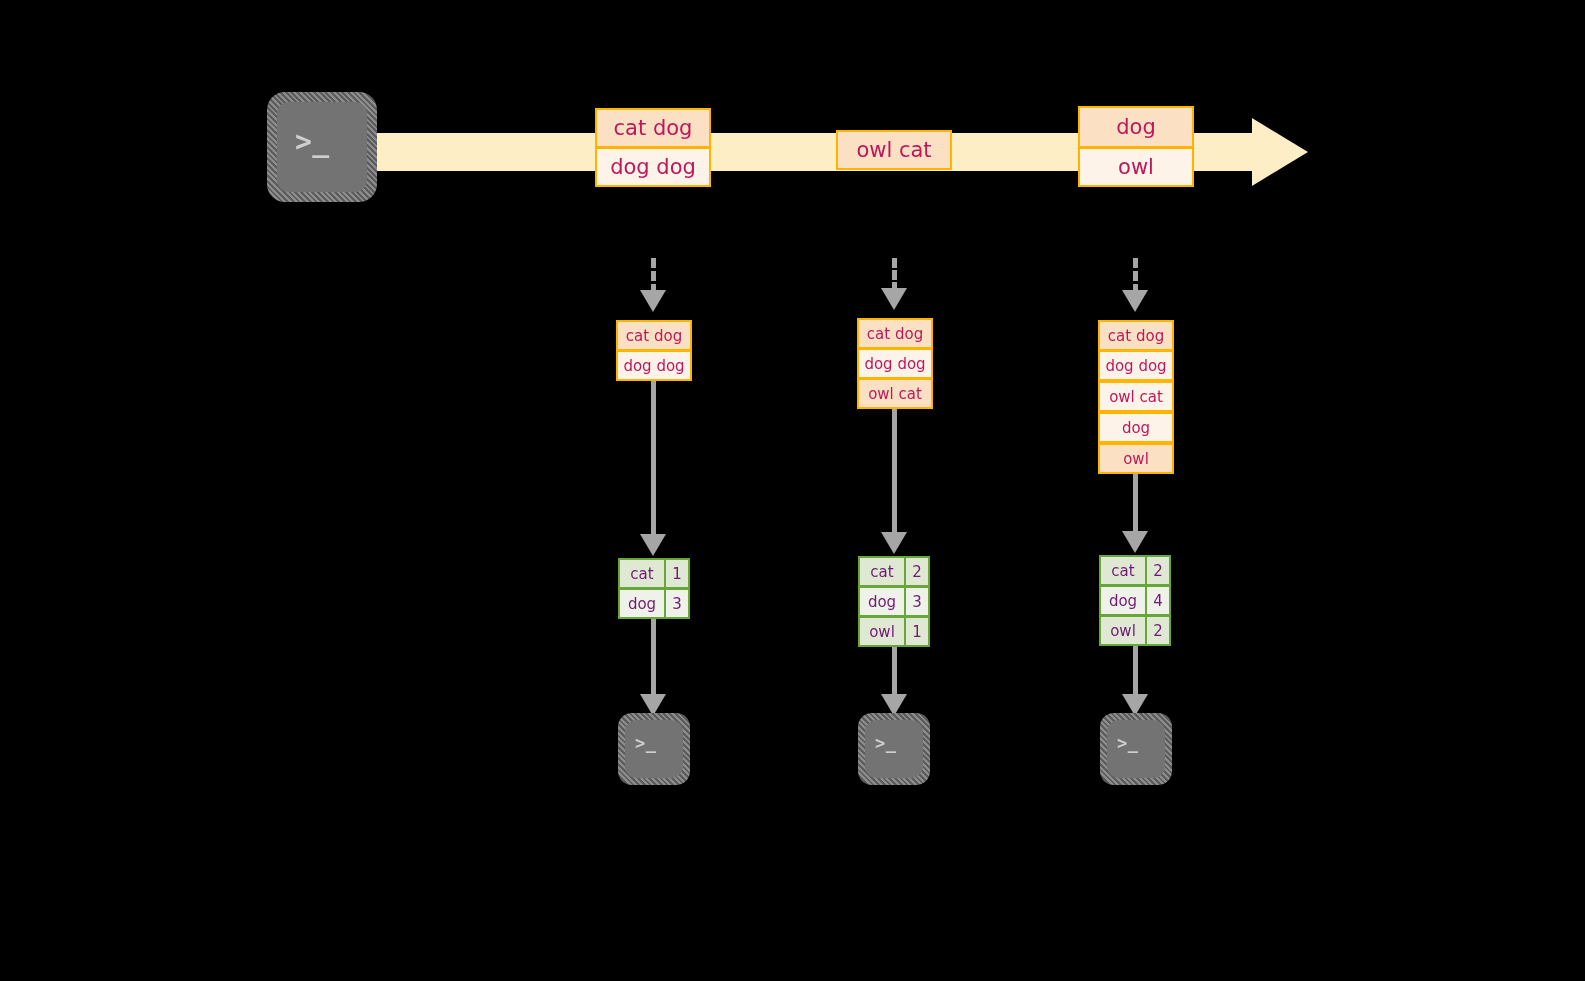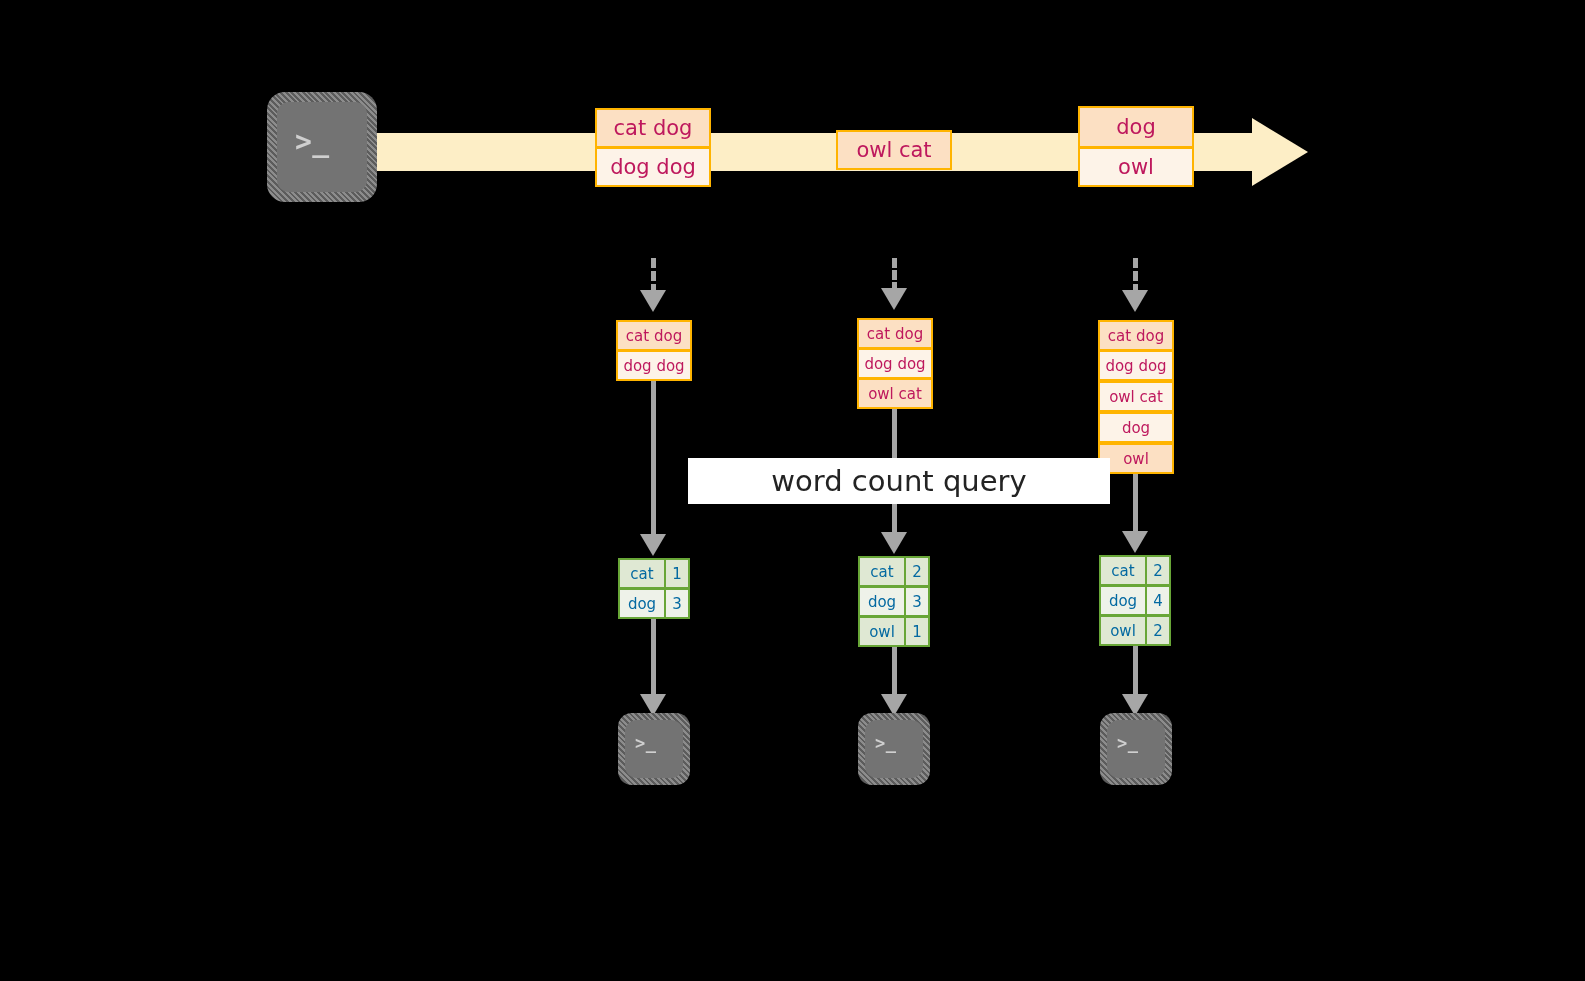--- a/index.html
+++ b/index.html
@@ -79,21 +79,21 @@
 
   
   .gcell {
     position: absolute;
     box-sizing: border-box;
     border: 2px solid #68a637;
     display: flex;
     align-items: center;
     justify-content: center;
     white-space: nowrap;
-    color: #0369a1;
+    color: #701a75;
   }
   .gcell.dark  { background: #dfe8d3; }
   .gcell.light { background: #eef2e9; }
 
   
   .vline {
     position: absolute;
     background: #a6a6a6;
     width: 5px;
   }
@@ -209,17 +209,14 @@
   <div class="gcell dark" style="left:1145px; top:615px; width:26px; height:31px; font-size:15px;">2</div>
 
   <div class="vline" style="left:1133px; top:646px; height:51px;"></div>
   <div class="vhead" style="left:1122px; top:694px;"></div>
 
   <div class="terminal" style="left:1100px; top:713px; width:72px; height:72px; border-radius:14px;">
     <div class="terminal-inner" style="left:7px; top:7px; right:7px; bottom:7px; width:auto; height:auto;"></div>
     <div class="term-prompt" style="left:17px; top:22px; font-size:17px;">&gt;_</div>
   </div>
 
-  <div class="label-band" style="left:688px; top:458px; width:422px; height:46px;">
-    <span style="font-size:29px;">word count query</span>
-  </div>
 
 </div>
 
 </body></html>

